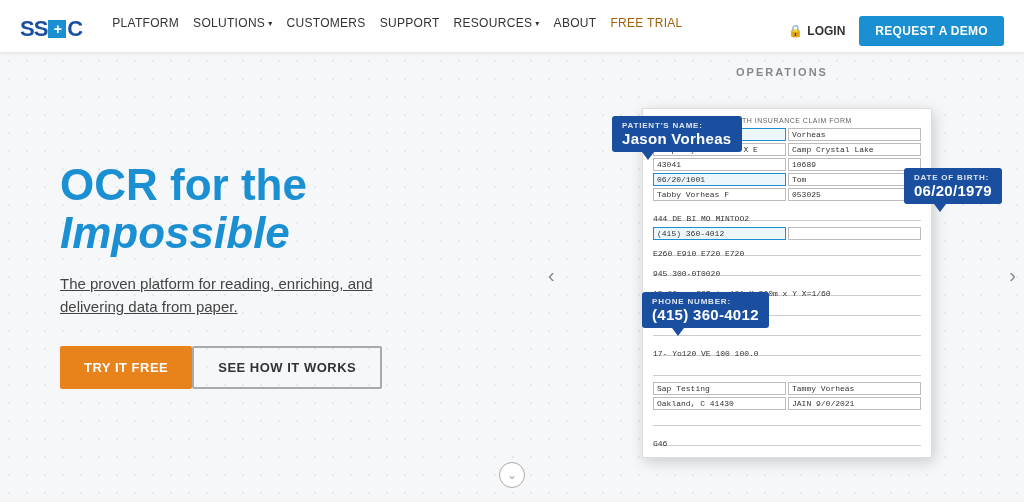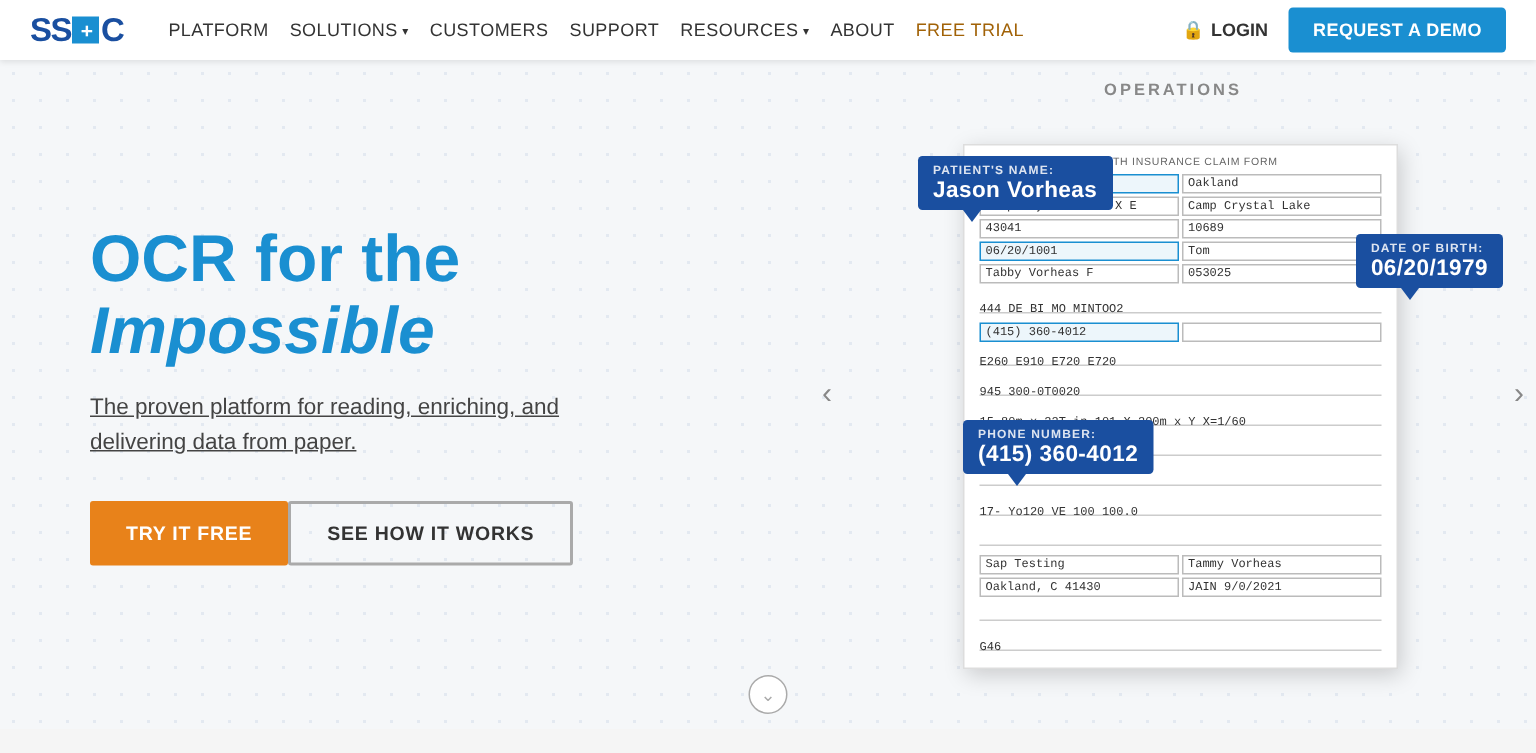--- a/index.html
+++ b/index.html
@@ -1,24 +1,24 @@
 <!DOCTYPE html>
 <html><head>
   <meta charset="utf-8">
   <style>
     * { margin: 0; padding: 0; box-sizing: border-box; }
     body { font-family: 'Arial', sans-serif; width: 1024px; height: 502px; overflow: hidden; background: #f5f5f5; }
 
     
     .navbar {
       background: #fff;
-      height: 40px;
-      display: flex;
-      align-items: center;
-      padding: 0 20px;
+      height: 52px;
+      display: flex;
+      align-items: flex-start;
+      padding: 16px 20px;
       box-shadow: 0 1px 4px rgba(0,0,0,0.1);
       position: relative;
       z-index: 10;
     }
     .logo {
       display: flex;
       align-items: center;
       margin-right: 30px;
       font-size: 22px;
       font-weight: 900;
@@ -422,21 +422,21 @@
         <span class="annotation-label">DATE OF BIRTH:</span>
         <span class="annotation-value">06/20/1979</span>
       </div>
 
       <div class="doc-image">
         <div class="form-lines">
           <div class="form-header">HEALTH INSURANCE CLAIM FORM</div>
 
           <div class="form-grid">
             <div class="form-cell highlight-box"><span class="handwritten">Jason Vorheas</span></div>
-            <div class="form-cell"><span class="handwritten">Oakland</span></div>
+            <div class="form-cell"><span class="handwritten">Vorheas</span></div>
           </div>
           <div class="form-grid">
             <div class="form-cell"><span class="handwritten">Camp Crystal Lake  X  E</span></div>
             <div class="form-cell"><span class="handwritten">Camp Crystal Lake</span></div>
           </div>
           <div class="form-grid">
             <div class="form-cell"><span class="handwritten">43041</span></div>
             <div class="form-cell"><span class="handwritten">10689</span></div>
           </div>
           <div class="form-grid">

